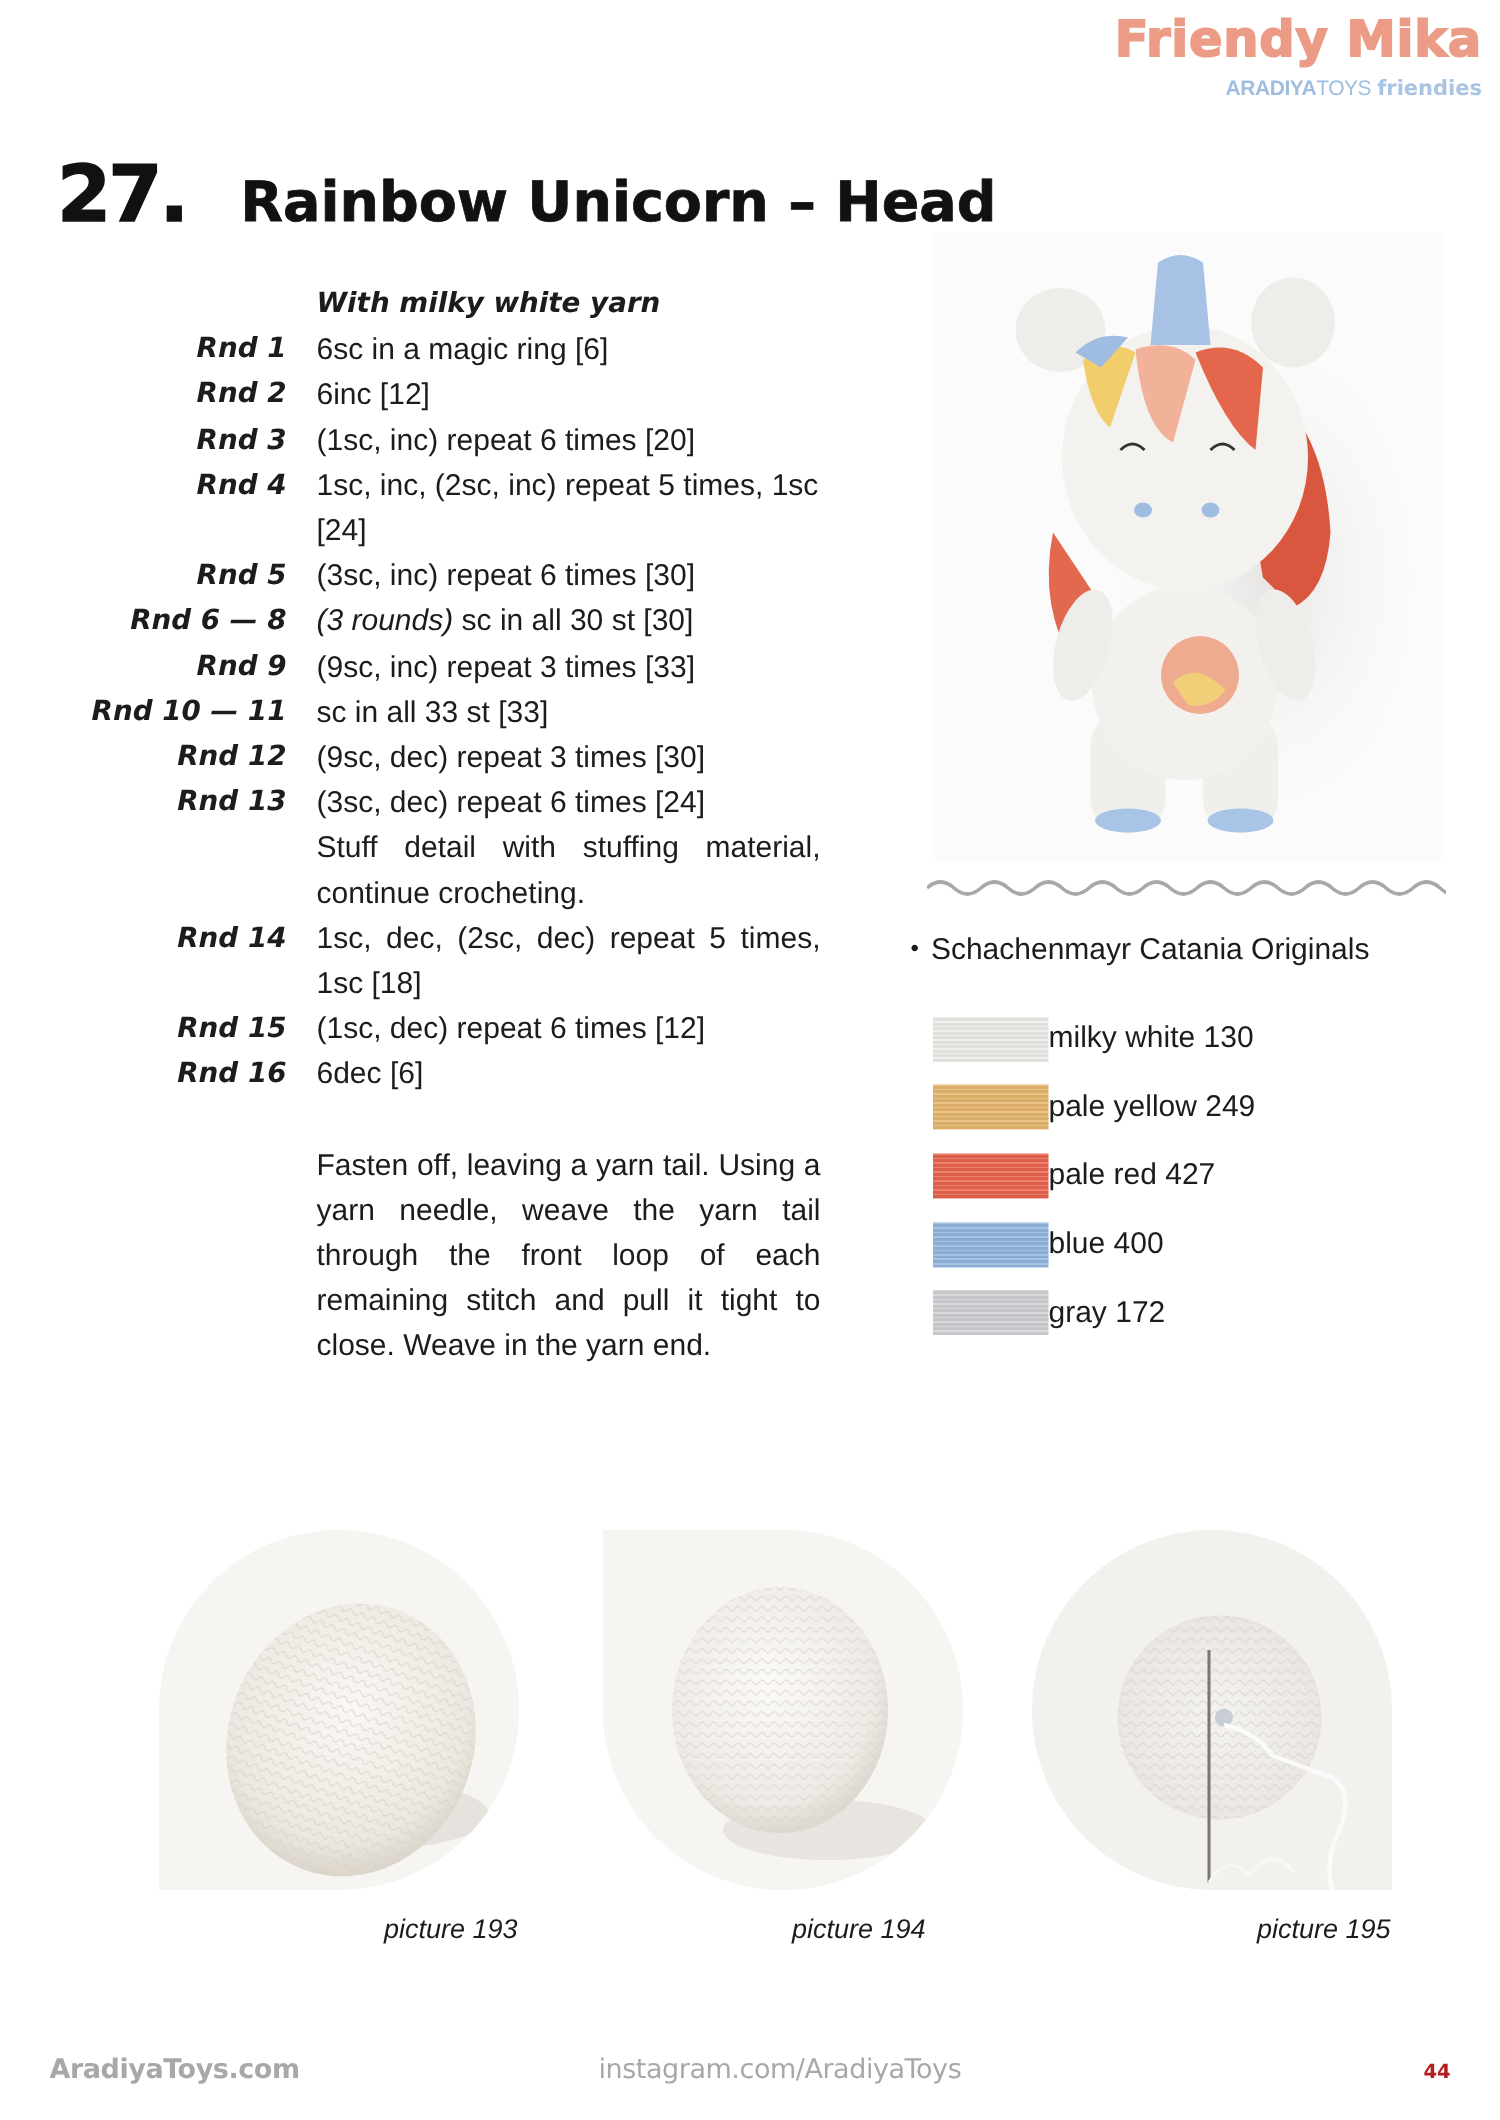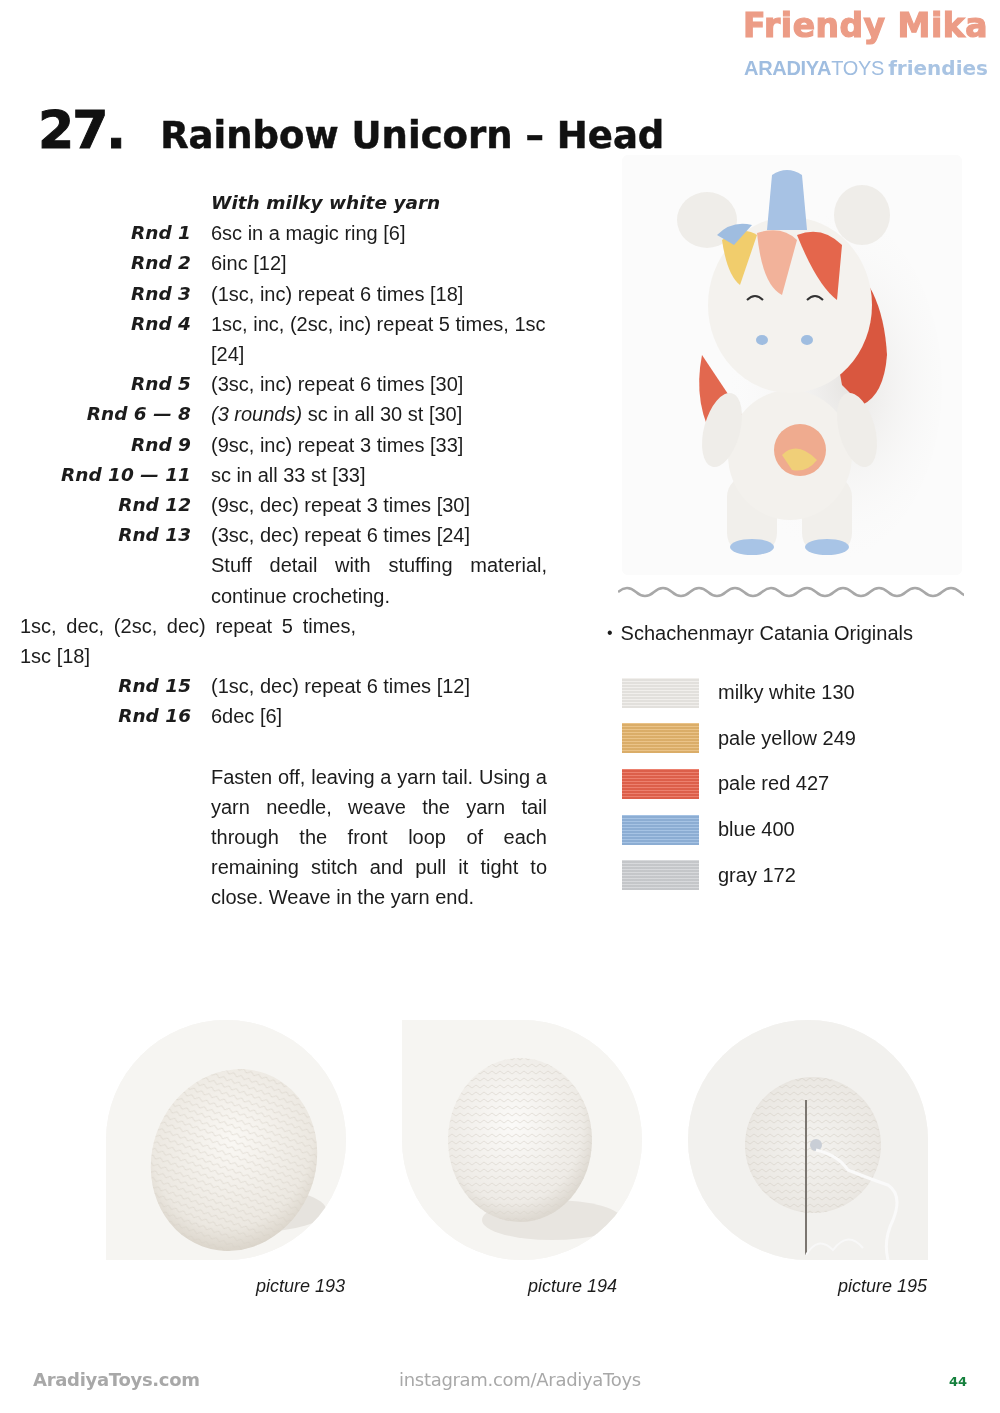--- a/index.html
+++ b/index.html
@@ -6,21 +6,21 @@
     html, body { width: 1000px; height: 1413px; background: #ffffff; overflow: hidden; }
     body { position: relative; font-family: "DejaVu Sans", sans-serif; color: #1c1c1c; }
 
     
     .brand { position: absolute; right: 12px; top: 8px; text-align: right; }
     .brand-title {
       font-family: "DejaVu Sans", sans-serif; font-weight: 700; font-size: 33px;
       color: #ec9c86; letter-spacing: 0.5px; line-height: 36px;
       -webkit-text-stroke: 1.2px #ec9c86;
     }
-    .brand-sub { font-size: 20px; line-height: 20px; margin-top: 14px; white-space: nowrap; }
+    .brand-sub { font-size: 14px; line-height: 20px; margin-top: 4px; white-space: nowrap; }
     .brand-sub .b1 { font-family: "Liberation Sans", sans-serif; font-weight: 700; color: #9fbde0; letter-spacing: -0.3px; }
     .brand-sub .b2 { font-family: "Liberation Sans", sans-serif; font-weight: 400; color: #9fbde0; letter-spacing: -0.3px; }
     .brand-sub .b3 { font-family: "DejaVu Sans", sans-serif; font-weight: 700; color: #a9c4e3; margin-left: 4px; }
 
     
     .heading { position: absolute; left: 38px; top: 100px; display: flex; align-items: baseline; }
     .heading-num { font-family: "DejaVu Sans", sans-serif; font-weight: 900; font-size: 52px; letter-spacing: -2px; color: #111; -webkit-text-stroke: 1px #111; }
     .heading-title { font-family: "DejaVu Sans", sans-serif; font-weight: 700; font-size: 37px; color: #111; margin-left: 36px; -webkit-text-stroke: 0.5px #111; }
 
     
@@ -42,34 +42,34 @@
     .yarn-brand { position: absolute; left: 607px; top: 622px; font-family: "Liberation Sans", sans-serif; font-size: 20px; color: #1c1c1c; }
     .yarn-brand .bullet { margin-right: 8px; font-size: 16px; vertical-align: 2px; }
 
     .swatches { position: absolute; left: 622px; top: 670px; }
     .swatch-row { display: flex; align-items: center; height: 45.6px; }
     .swatch { width: 77px; height: 30px; position: relative; overflow: hidden; }
     .swatch::after {
       content: ""; position: absolute; inset: 0;
       background: repeating-linear-gradient(180deg, rgba(255,255,255,0.18) 0 1px, rgba(0,0,0,0.05) 1px 3px);
     }
-    .swatch-label { margin-left: 19px; font-family: "Liberation Sans", sans-serif; font-size: 20px; color: #1c1c1c; }
+    .swatch-label { font-family: "Liberation Sans", sans-serif; font-size: 20px; color: #1c1c1c; }
 
     
     .step { position: absolute; top: 1020px; width: 240px; height: 240px; background: #f5f4f2; overflow: hidden; }
     .step.s193 { left: 106px; border-radius: 120px 120px 120px 0; }
     .step.s194 { left: 402px; border-radius: 0 120px 120px 120px; }
     .step.s195 { left: 688px; border-radius: 120px 120px 0 120px; }
     .step svg { display: block; }
     .caption { position: absolute; top: 1264px; font-family: "Liberation Sans", sans-serif; font-style: italic; font-size: 18px; color: #1c1c1c; margin-top: 12px; }
 
     
     .footer-site { position: absolute; left: 33px; top: 1369px; font-family: "DejaVu Sans", sans-serif; font-weight: 700; font-size: 18px; color: #a8a8a8; letter-spacing: -0.3px; }
     .footer-ig { position: absolute; left: 399px; top: 1369px; font-family: "DejaVu Sans", sans-serif; font-weight: 400; font-size: 18px; color: #a8a8a8; letter-spacing: -0.3px; }
-    .footer-page { position: absolute; left: 949px; top: 1374px; font-family: "DejaVu Sans", sans-serif; font-weight: 700; font-size: 13px; color: #15803d; }
+    .footer-page { position: absolute; left: 949px; top: 1374px; font-family: "DejaVu Sans", sans-serif; font-weight: 700; font-size: 13px; color: #b91c1c; }
   </style>
 </head>
 <body>
 
 <div class="brand">
   <div class="brand-title">Friendy Mika</div>
   <div class="brand-sub">
     <span class="b1">ARADIYA</span><span class="b2">TOYS</span><span class="b3">friendies</span>
   </div>
 </div>
@@ -85,21 +85,21 @@
   <div class="row">
     <span class="lbl">Rnd 1</span>
     <span class="txt">6sc in a magic ring [6]</span>
   </div>
   <div class="row">
     <span class="lbl">Rnd 2</span>
     <span class="txt">6inc [12]</span>
   </div>
   <div class="row">
     <span class="lbl">Rnd 3</span>
-    <span class="txt">(1sc, inc) repeat 6 times [18]</span>
+    <span class="txt">(1sc, inc) repeat 6 times [20]</span>
   </div>
   <div class="row">
     <span class="lbl">Rnd 4</span>
     <span class="txt" style="text-align:left">1sc, inc, (2sc, inc) repeat 5 times, 1sc [24]</span>
   </div>
   <div class="row">
     <span class="lbl">Rnd 5</span>
     <span class="txt">(3sc, inc) repeat 6 times [30]</span>
   </div>
   <div class="row">
@@ -117,20 +117,21 @@
   <div class="row">
     <span class="lbl">Rnd 12</span>
     <span class="txt">(9sc, dec) repeat 3 times [30]</span>
   </div>
   <div class="row">
     <span class="lbl">Rnd 13</span>
     <span class="txt">(3sc, dec) repeat 6 times [24]</span>
   </div>
   <div class="note" style="text-align-last:left">Stuff detail with stuffing material, continue crocheting.</div>
   <div class="row">
+    <span class="lbl">Rnd 14</span>
     <span class="txt" style="text-align-last:left">1sc, dec, (2sc, dec) repeat 5 times, 1sc [18]</span>
   </div>
   <div class="row">
     <span class="lbl">Rnd 15</span>
     <span class="txt">(1sc, dec) repeat 6 times [12]</span>
   </div>
   <div class="row">
     <span class="lbl">Rnd 16</span>
     <span class="txt">6dec [6]</span>
   </div>

